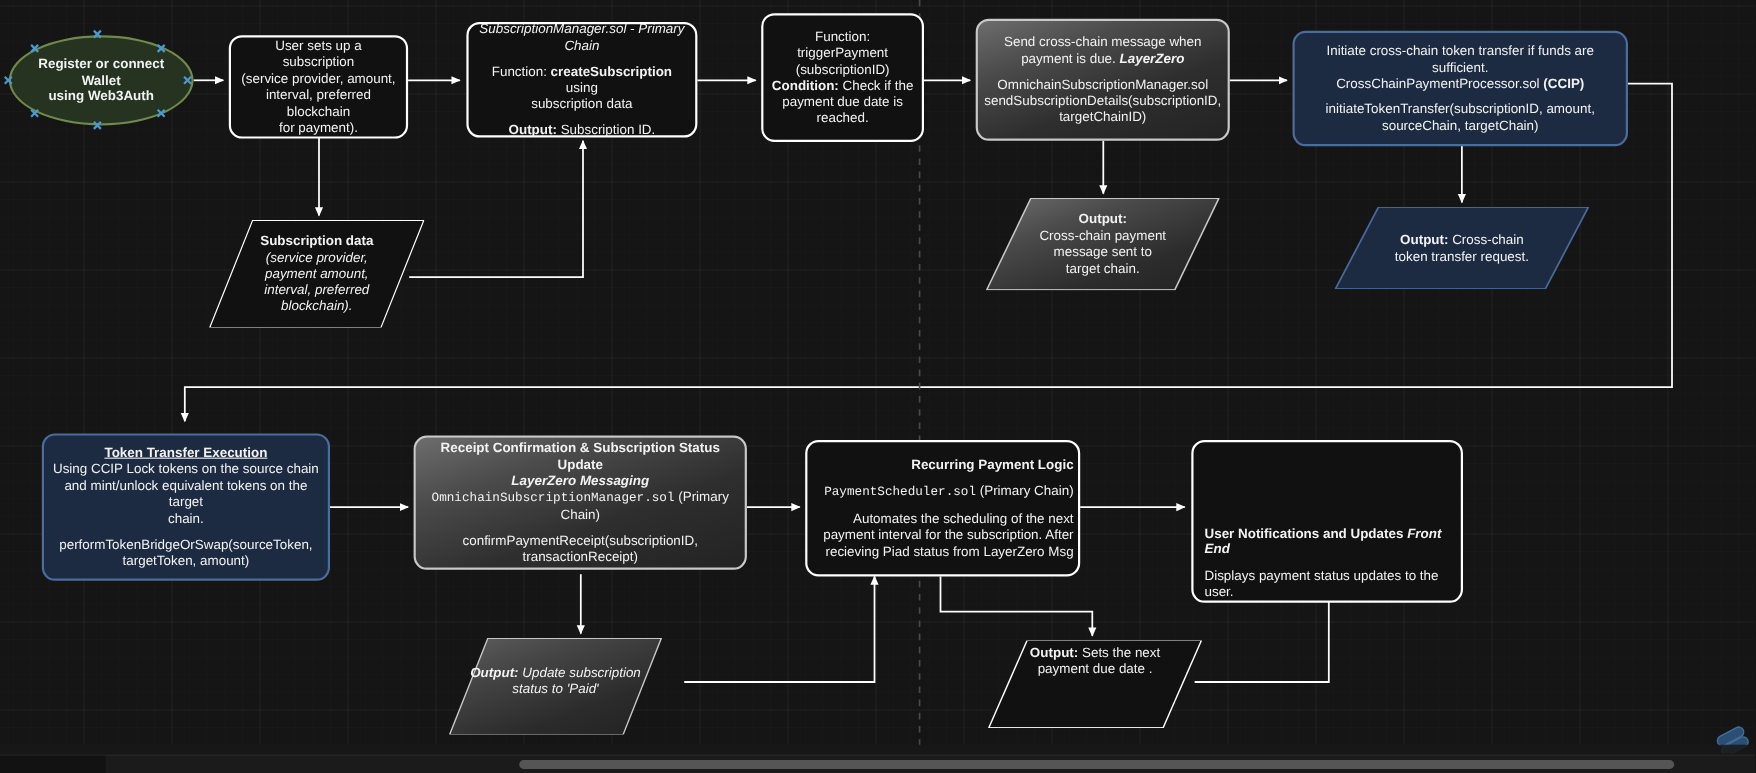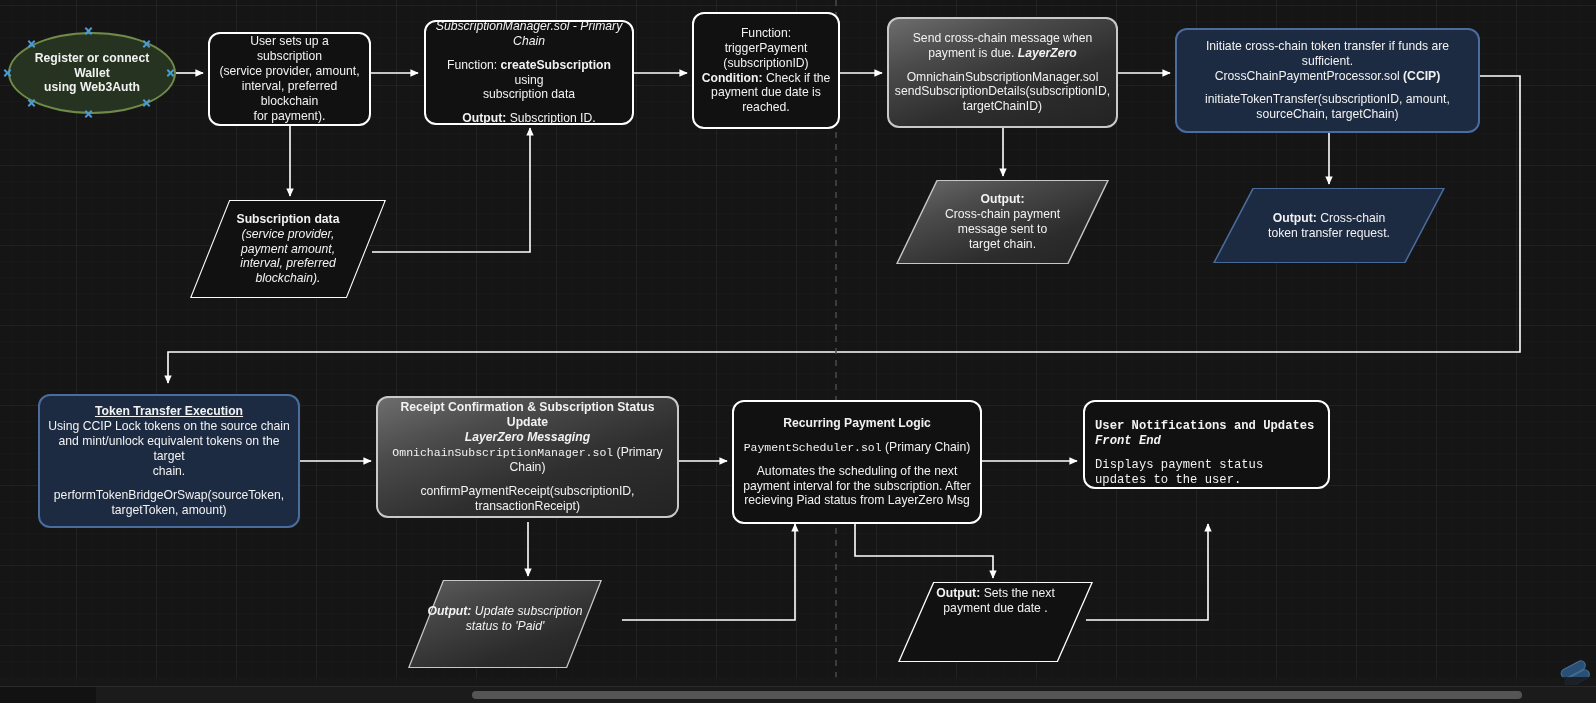--- a/index.html
+++ b/index.html
@@ -257,33 +257,33 @@
       <span class="mono">OmnichainSubscriptionManager.sol</span>
       <span>(Primary</span><br>
       <span>Chain)</span>
       <span class="sp"></span>
       <span>confirmPaymentReceipt(subscriptionID,</span><br>
       <span>transactionReceipt)</span>
     </div>
   </div>
 
   <div class="node box-dark" style="left:732px;top:400px;width:250px;height:124px;">
-    <div class="inner t12" style="padding:0 4px;">
+    <div class="inner t12" style="padding:0 4px;text-align:right;">
       <b>Recurring Payment Logic</b>
       <span class="sp"></span>
       <span class="mono">PaymentScheduler.sol</span>
       <span>(Primary Chain)</span>
       <span class="sp"></span>
       <span>Automates the scheduling of the next</span><br>
       <span>payment interval for the subscription. After</span><br>
       <span>recieving Piad status from LayerZero Msg</span>
     </div>
   </div>
 
-  <div class="node box-dark" style="left:1083px;top:400px;width:247px;height:89px;align-items:center;font-family:Liberation Mono, monospace;">
+  <div class="node box-dark" style="left:1083px;top:400px;width:247px;height:148px;align-items:flex-end;">
     <div class="inner t12" style="text-align:left;padding:18px 10px 0 10px;">
       <b>User Notifications and Updates</b>
       <b><i>Front End</i></b>
       <span class="sp"></span>
       <span>Displays payment status updates to the user.</span>
     </div>
   </div>
 
   <div class="para" style="left:408px;top:580px;width:194px;height:88px;font-style:italic;">
     <div class="skin" style="clip-path:polygon(18% 0,100% 0,82% 100%,0 100%);background:#c9c9c9;"></div>

